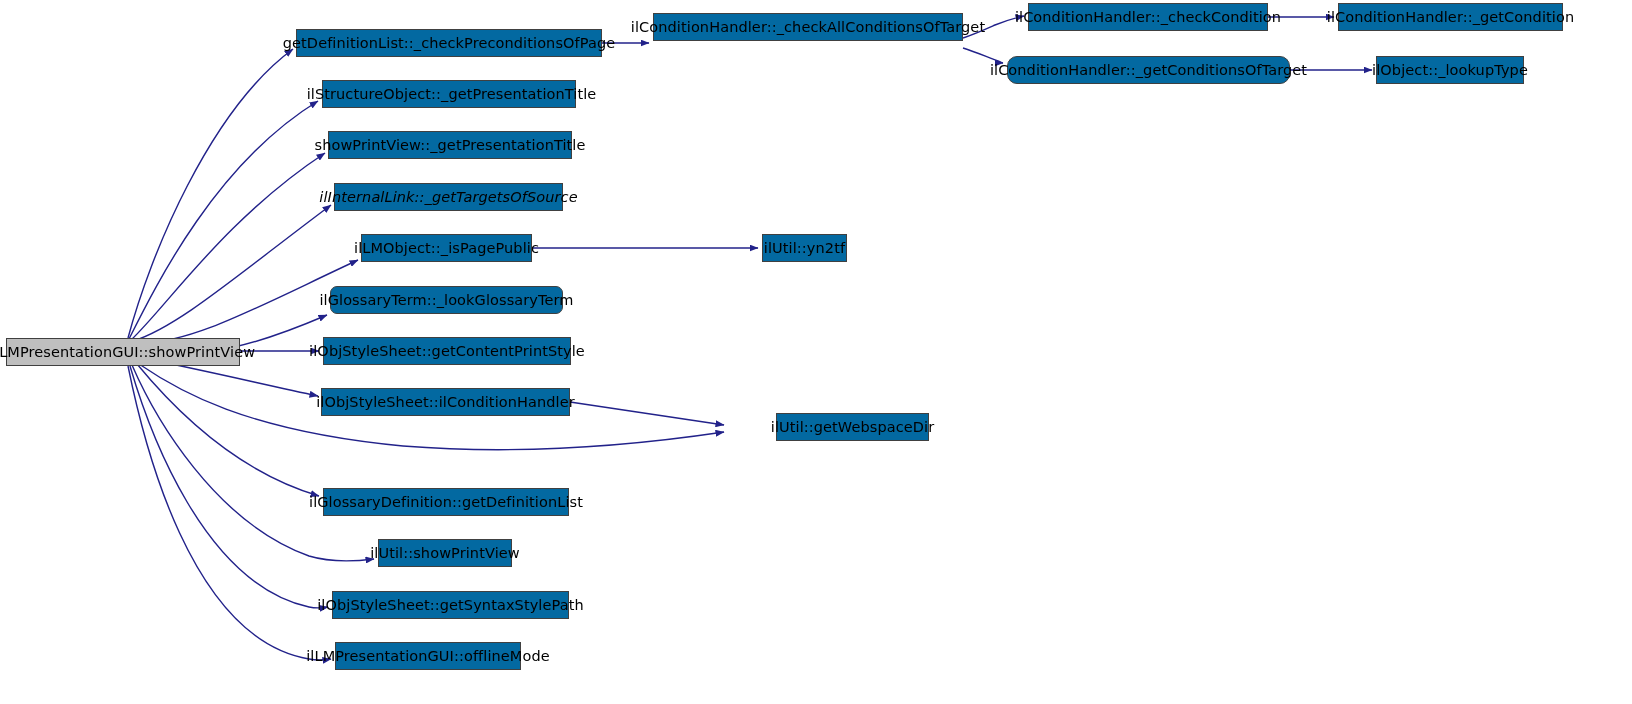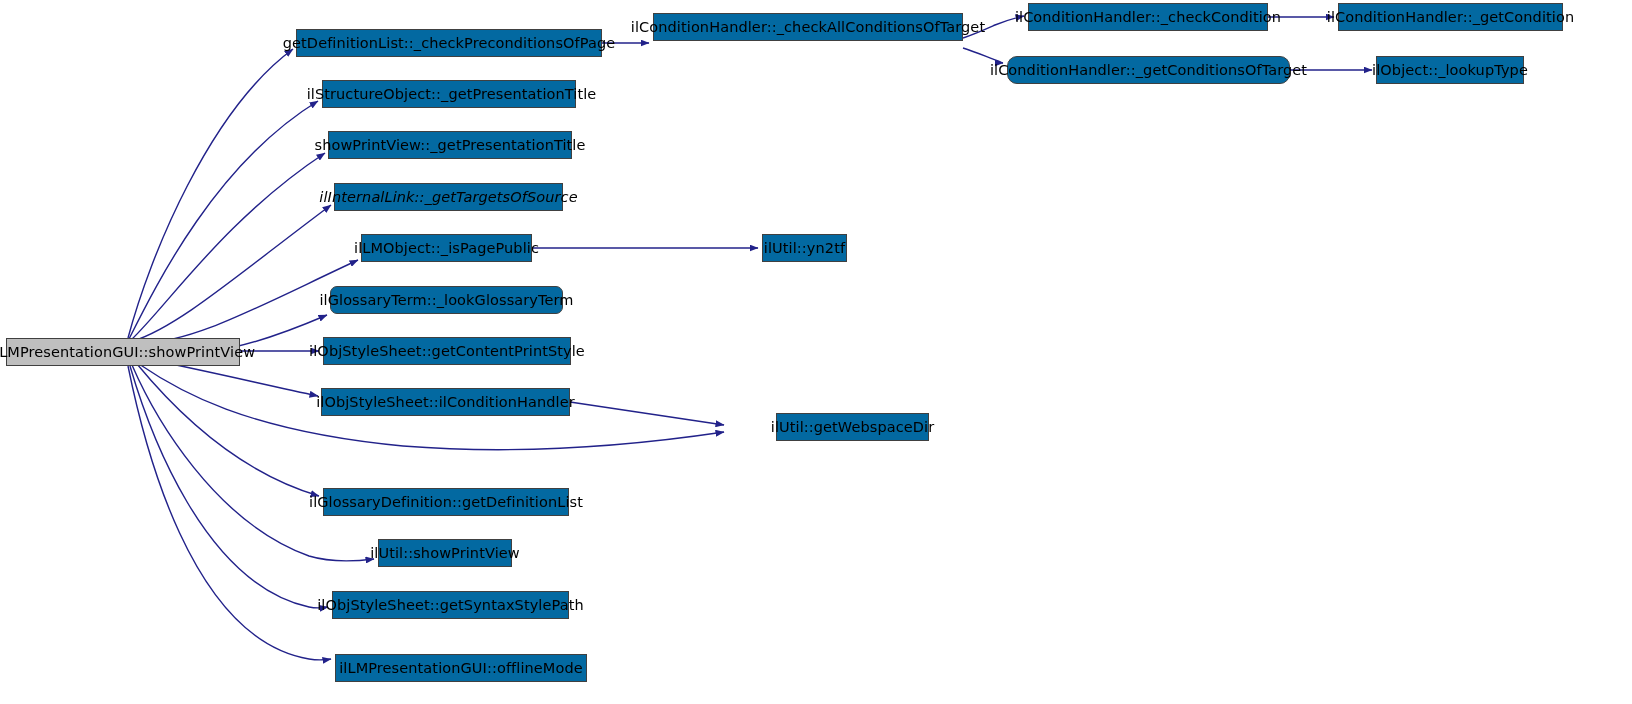--- a/index.html
+++ b/index.html
@@ -85,21 +85,21 @@
       <div class="node" style="left: 322px; top: 80px; width: 254px; height: 28px; padding-left: 12px;">ilStructureObject::_getPresentationTitle</div>
       <div class="node" style="left: 328px; top: 131px; width: 244px; height: 28px;">showPrintView::_getPresentationTitle</div>
       <div class="node" style="left: 334px; top: 183px; width: 229px; height: 28px; font-style: italic;">ilInternalLink::_getTargetsOfSource</div>
       <div class="node" style="left: 361px; top: 234px; width: 171px; height: 28px;">ilLMObject::_isPagePublic</div>
       <div class="node" style="left: 330px; top: 286px; width: 233px; height: 28px; border-radius: 7px;">ilGlossaryTerm::_lookGlossaryTerm</div>
       <div class="node" style="left: 323px; top: 337px; width: 248px; height: 28px; text-align: right;">ilObjStyleSheet::getContentPrintStyle</div>
       <div class="node" style="left: 321px; top: 388px; width: 249px; height: 28px;">ilObjStyleSheet::ilConditionHandler</div>
       <div class="node" style="left: 323px; top: 488px; width: 246px; height: 28px;">ilGlossaryDefinition::getDefinitionList</div>
       <div class="node" style="left: 378px; top: 539px; width: 134px; height: 28px;">ilUtil::showPrintView</div>
       <div class="node" style="left: 332px; top: 591px; width: 237px; height: 28px;">ilObjStyleSheet::getSyntaxStylePath</div>
-      <div class="node" style="left: 335px; top: 642px; width: 252px; height: 28px; margin-top: 12px;">ilLMPresentationGUI::offlineMode</div>
+      <div class="node" style="left: 335px; top: 642px; width: 186px; height: 28px;">ilLMPresentationGUI::offlineMode</div>
       <div class="node" style="left: 653px; top: 13px; width: 310px; height: 28px;">ilConditionHandler::_checkAllConditionsOfTarget</div>
       <div class="node" style="left: 762px; top: 234px; width: 85px; height: 28px;">ilUtil::yn2tf</div>
       <div class="node" style="left: 728px; top: 413px; width: 153px; height: 28px; margin-left: 48px;">ilUtil::getWebspaceDir</div>
       <div class="node" style="left: 1028px; top: 3px; width: 240px; height: 28px;">ilConditionHandler::_checkCondition</div>
       <div class="node" style="left: 1007px; top: 56px; width: 283px; height: 28px; border-radius: 10px;">ilConditionHandler::_getConditionsOfTarget</div>
       <div class="node" style="left: 1338px; top: 3px; width: 225px; height: 28px;">ilConditionHandler::_getCondition</div>
       <div class="node" style="left: 1376px; top: 56px; width: 148px; height: 28px;">ilObject::_lookupType</div>
     </div>
 </div>
 

